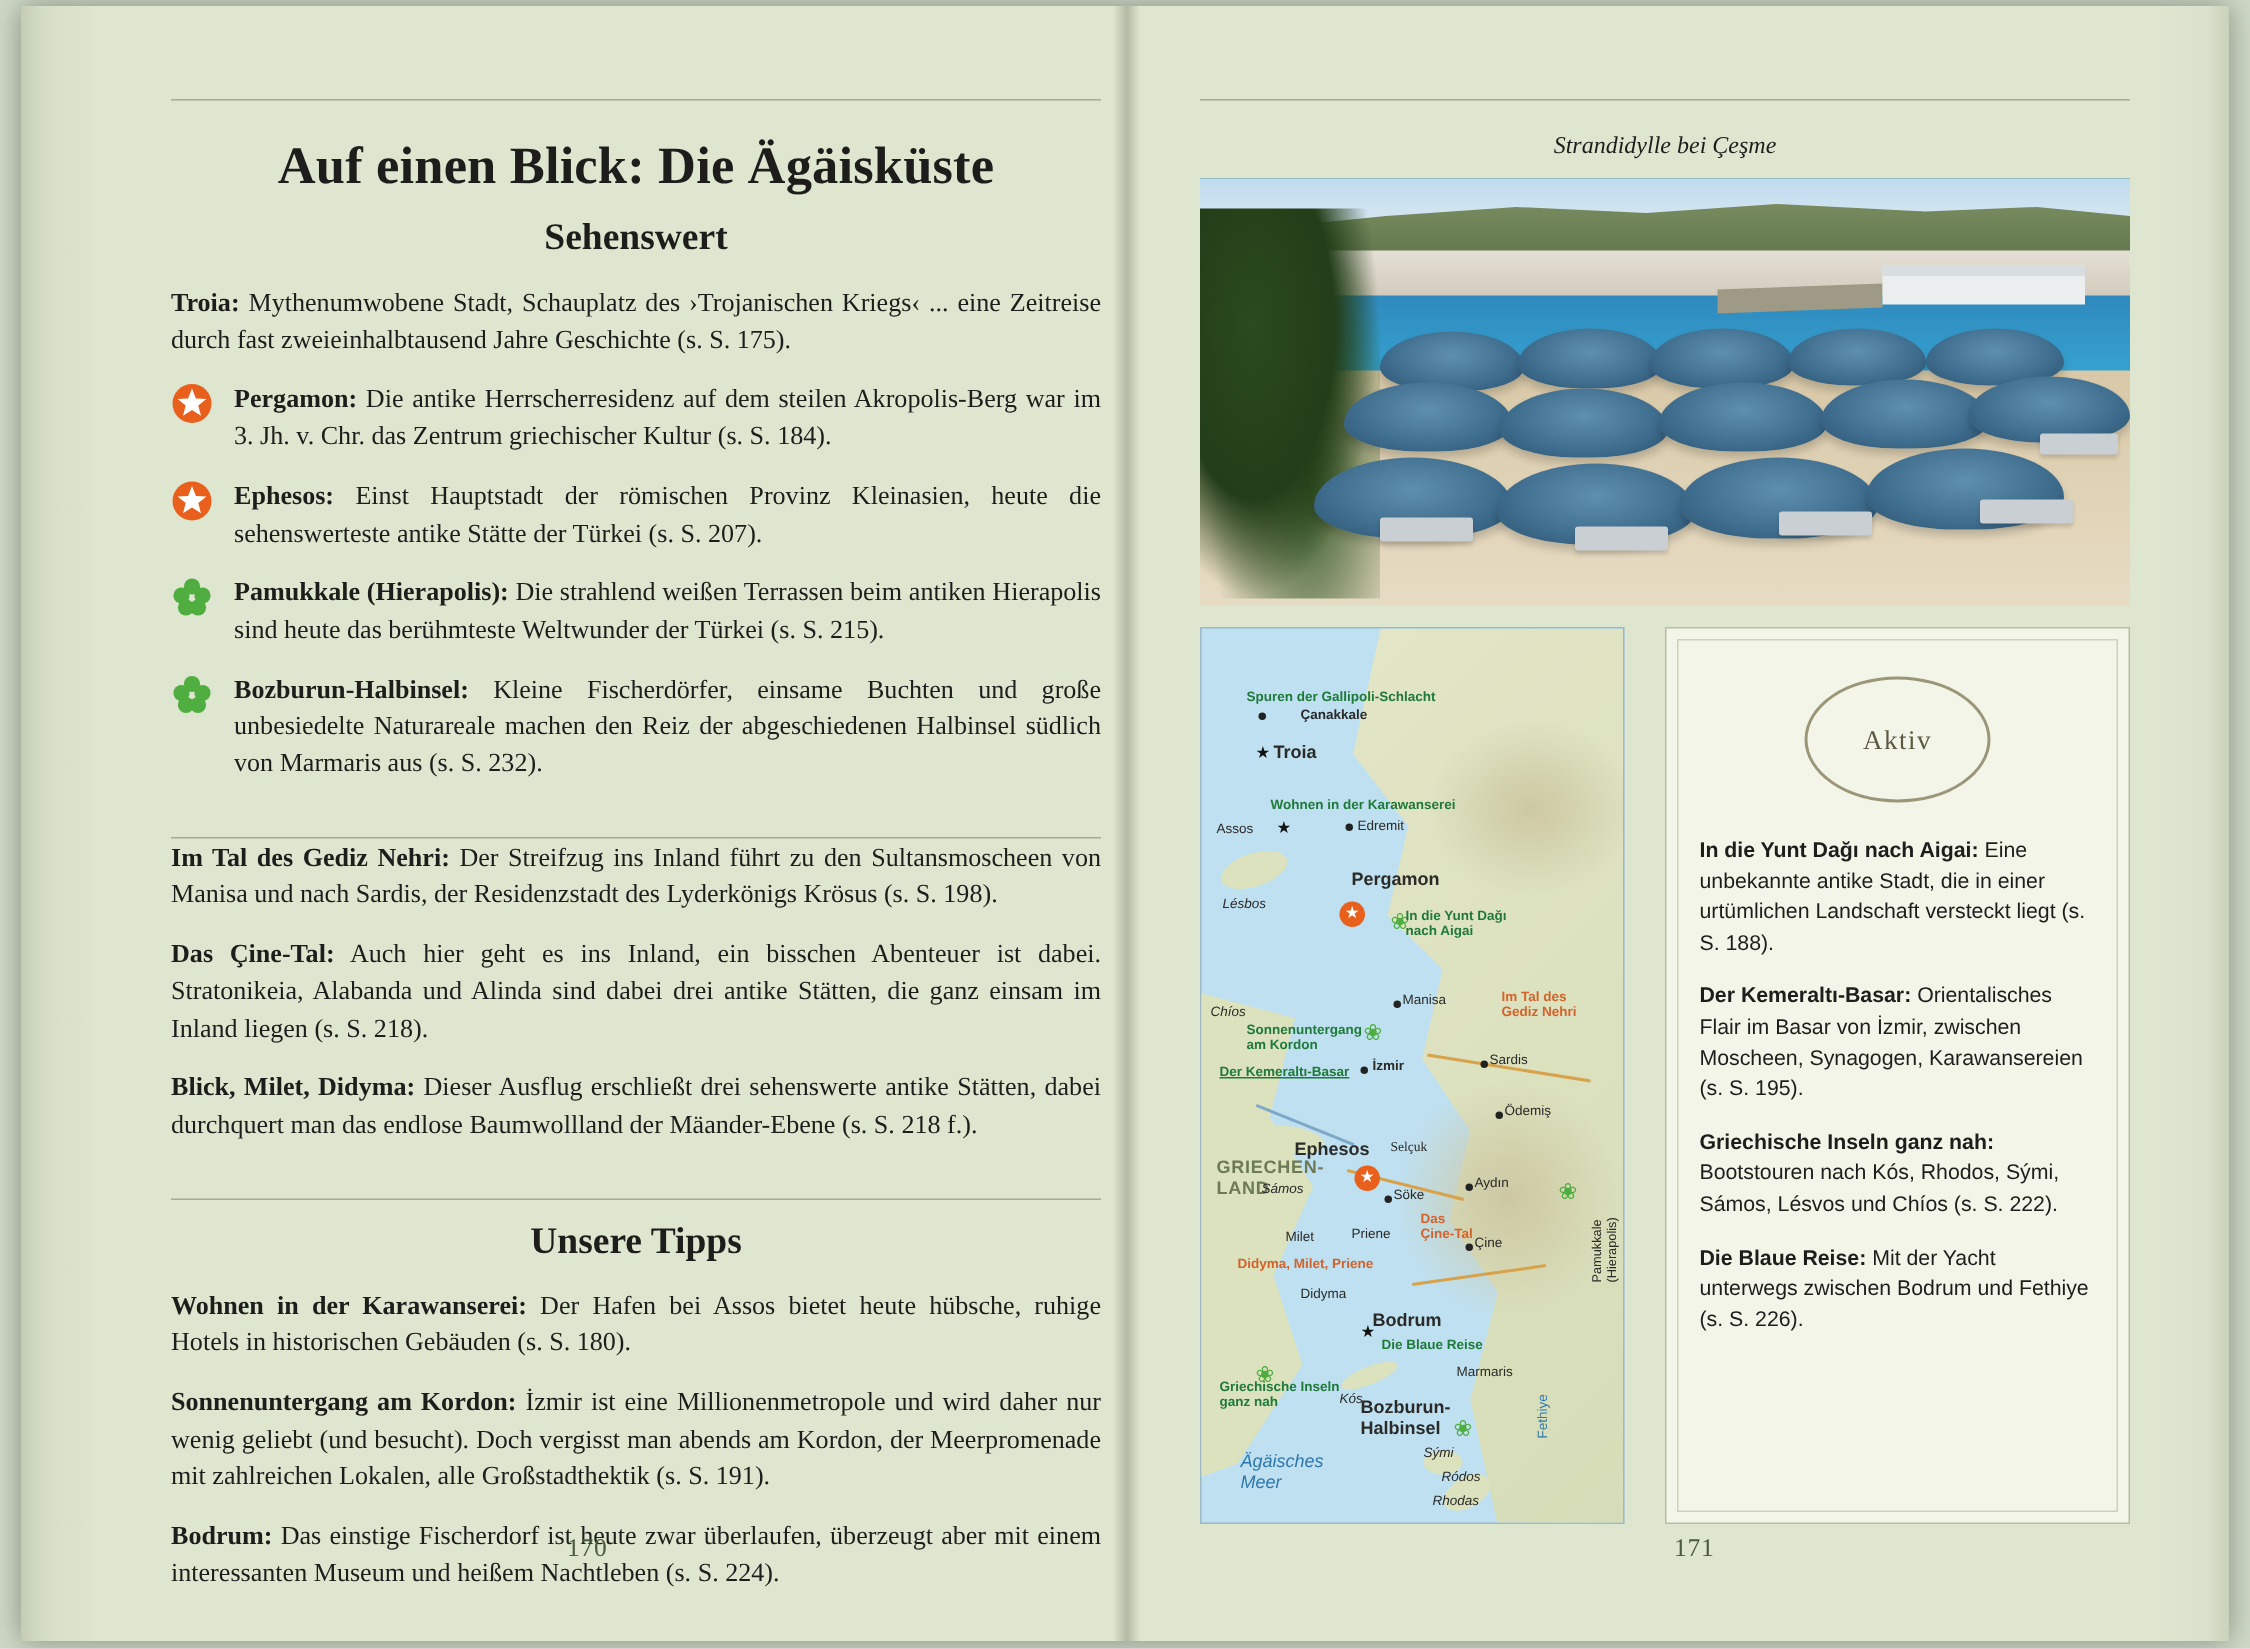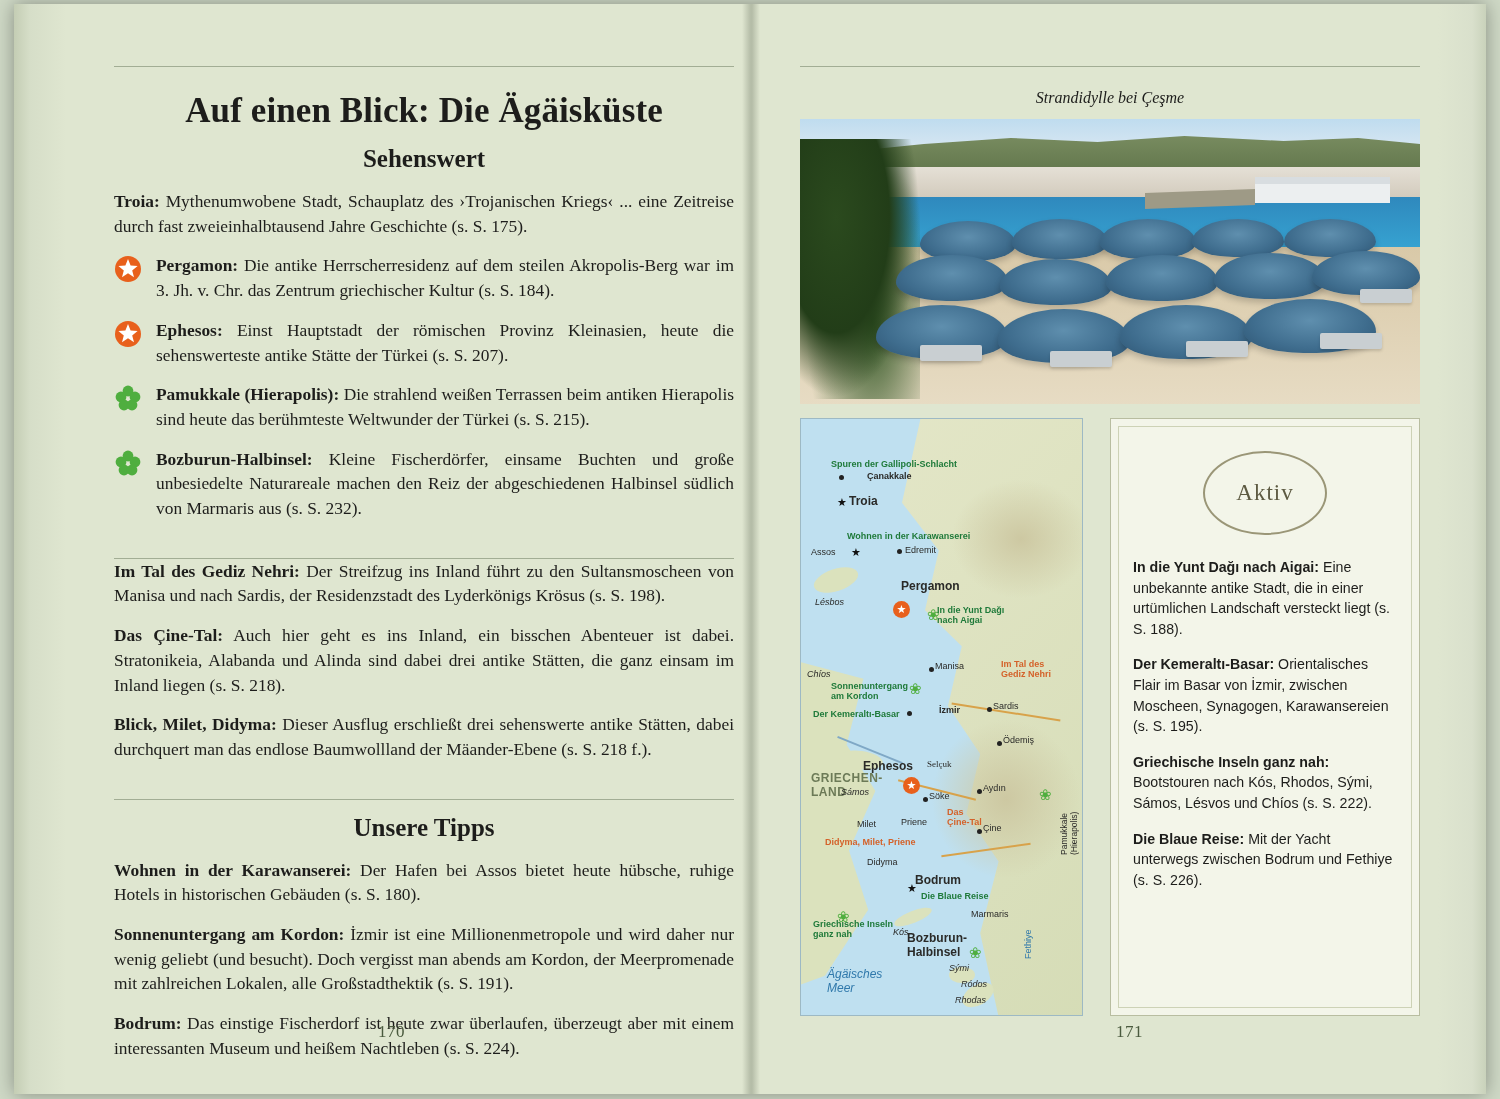--- a/index.html
+++ b/index.html
@@ -225,21 +225,21 @@
   .aktiv .inner-border {
     position: absolute; left: 7px; top: 7px; right: 7px; bottom: 7px;
     border: 1px solid #cdd2b6; pointer-events:none;
   }
   .aktiv .seal {
     width: 124px; height: 84px; margin: 14px auto 22px auto;
     border: 2px solid #9a9677;
     border-radius: 50%;
     display: flex; align-items: center; justify-content: center;
     font-family: "Liberation Serif", serif;
-    font-size: 23px; color: #5d5a42;
+    font-size: 18px; color: #5d5a42;
     letter-spacing: 1px;
   }
   .aktiv p {
     font-family: "Liberation Sans", sans-serif;
     font-size: 14.2px;
     line-height: 1.45;
     color: #1d1d1b;
     margin: 0 0 15px 0;
     text-align: left;
     hyphens: auto;
@@ -403,23 +403,23 @@
             <span class="pin-star" style="left:92px; top:182px;">★</span>
             <span class="lbl big" style="left:100px; top:160px;">Pergamon</span>
             <span class="pin-leaf" style="left:126px; top:188px;">❀</span>
             <span class="lbl grn" style="left:136px; top:186px;">In die Yunt Dağı<br>nach Aigai</span>
             <span class="lbl" style="left:6px; top:250px; font-style:italic;">Chíos</span>
             <span class="dot" style="left:128px; top:248px;"></span>
             <span class="lbl" style="left:134px; top:242px;">Manisa</span>
             <span class="lbl org" style="left:200px; top:240px;">Im Tal des<br>Gediz Nehri</span>
             <span class="lbl grn" style="left:30px; top:262px;">Sonnenuntergang<br>am Kordon</span>
             <span class="pin-leaf" style="left:108px; top:262px;">❀</span>
-            <span class="lbl grn" style="left:12px; top:290px;">Der Kemeraltı-Basar</span>
+            <span class="lbl grn" style="left:12px; top:290px;text-decoration:underline;">Der Kemeraltı-Basar</span>
             <span class="dot" style="left:106px; top:292px;"></span>
-            <span class="lbl city" style="left:114px; top:286px;margin-left:24px;">İzmir</span>
+            <span class="lbl city" style="left:114px; top:286px;">İzmir</span>
             <span class="dot" style="left:186px; top:288px;"></span>
             <span class="lbl" style="left:192px; top:282px;">Sardis</span>
             <span class="dot" style="left:196px; top:322px;"></span>
             <span class="lbl" style="left:202px; top:316px;">Ödemiş</span>
             <span class="lbl big" style="left:62px; top:340px;">Ephesos</span>
             <span class="pin-star" style="left:102px; top:358px;">★</span>
             <span class="lbl" style="left:126px; top:340px;font-family:Liberation Serif, serif;">Selçuk</span>
             <span class="lbl country" style="left:10px; top:352px;">GRIECHEN-<br>LAND</span>
             <span class="lbl" style="left:40px; top:368px; font-style:italic;">Sámos</span>
             <span class="dot" style="left:122px; top:378px;"></span>

